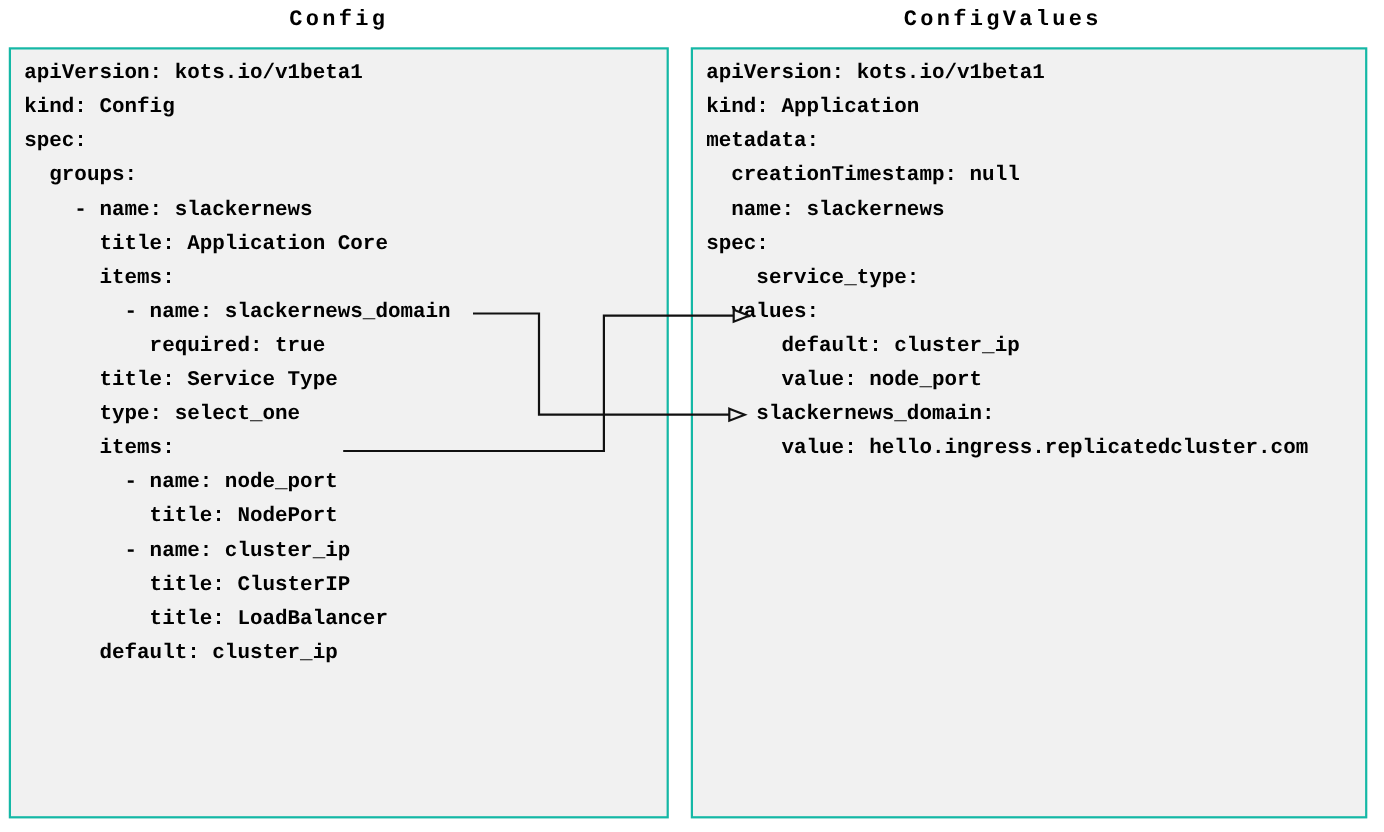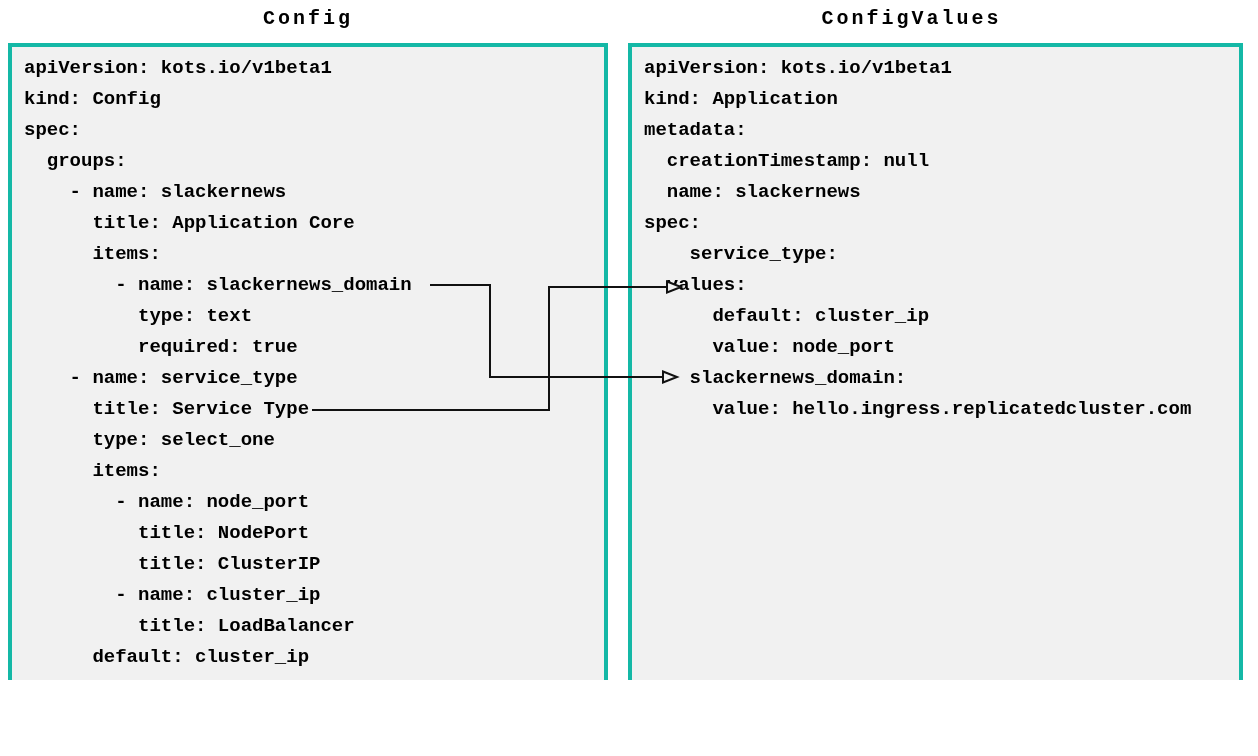--- a/index.html
+++ b/index.html
@@ -1,20 +1,20 @@
 <!DOCTYPE html>
 <html><head>
 <meta charset="utf-8">
 <style>
   * { box-sizing: border-box; }
   html, body { margin: 0; padding: 0; background: #ffffff; }
   .canvas {
     position: relative;
     width: 1258px;
-    height: 680px;
+    height: 756px;
     background: #ffffff;
     overflow: hidden;
     font-family: "Liberation Mono", "DejaVu Sans Mono", monospace;
   }
   .panel-title {
     position: absolute;
     top: 7px;
     font-size: 20px;
     font-weight: 700;
     letter-spacing: 3px;
@@ -22,21 +22,21 @@
     text-align: center;
     white-space: pre;
   }
   .panel-title.left  { left: 8px;   width: 600px; }
   .panel-title.right { left: 604px; width: 615px; }
   .panel {
     position: absolute;
     top: 43px;
     height: 701px;
     background: #f1f1f1;
-    border: 4px solid #14b8a6;
+    border: 2px solid #14b8a6;
     padding: 6px 8px 0 12px;
     overflow: hidden;
   }
   .panel.left  { left: 8px;   width: 600px; }
   .panel.right { left: 628px; width: 615px; }
   .code-line {
     white-space: pre;
     font-size: 19px;
     line-height: 31px;
     font-weight: 700;
@@ -61,30 +61,28 @@
 
   <div class="panel left">
       <div class="code-line">apiVersion: kots.io/v1beta1</div>
       <div class="code-line">kind: Config</div>
       <div class="code-line">spec:</div>
       <div class="code-line">  groups:</div>
       <div class="code-line">    - name: slackernews</div>
       <div class="code-line">      title: Application Core</div>
       <div class="code-line">      items:</div>
       <div class="code-line">        - name: slackernews_domain</div>
-      <div class="code-line">          type: text</div>
       <div class="code-line">          required: true</div>
-      <div class="code-line">    - name: service_type</div>
       <div class="code-line">      title: Service Type</div>
       <div class="code-line">      type: select_one</div>
       <div class="code-line">      items:</div>
       <div class="code-line">        - name: node_port</div>
       <div class="code-line">          title: NodePort</div>
+      <div class="code-line">        - name: cluster_ip</div>
       <div class="code-line">          title: ClusterIP</div>
-      <div class="code-line">        - name: cluster_ip</div>
       <div class="code-line">          title: LoadBalancer</div>
       <div class="code-line">      default: cluster_ip</div>
     </div>
 
   <div class="panel right">
       <div class="code-line">apiVersion: kots.io/v1beta1</div>
       <div class="code-line">kind: Application</div>
       <div class="code-line">metadata:</div>
       <div class="code-line">  creationTimestamp: null</div>
       <div class="code-line">  name: slackernews</div>

